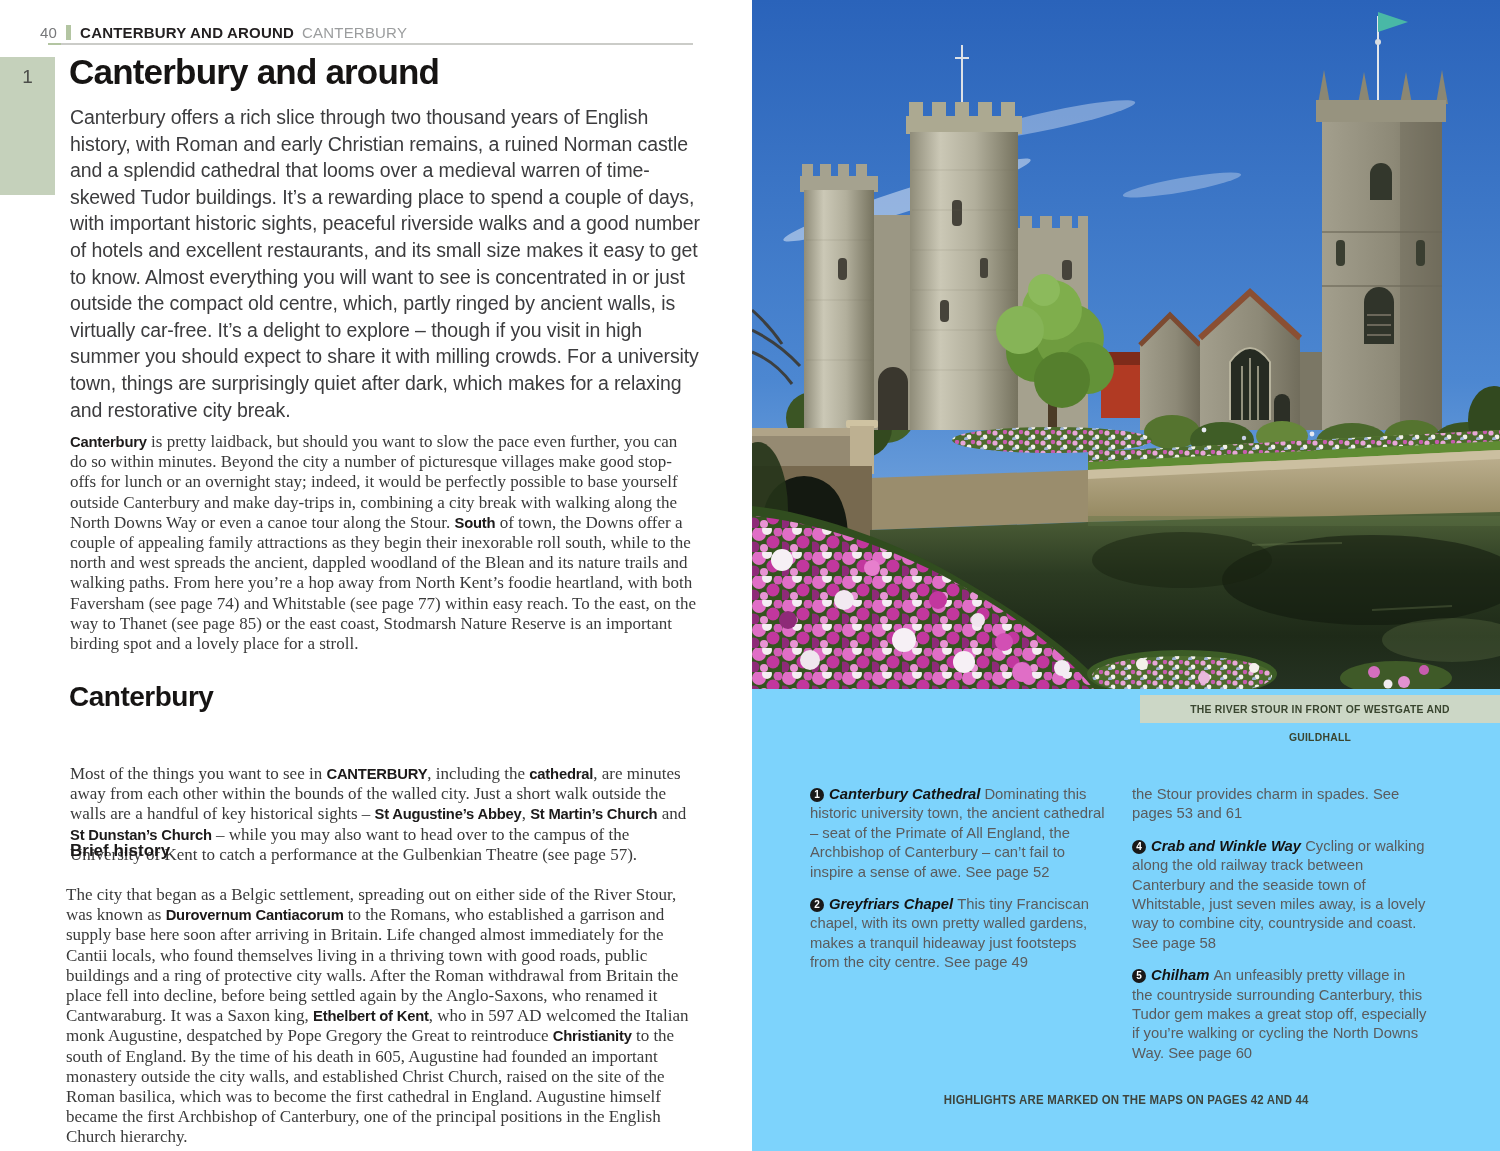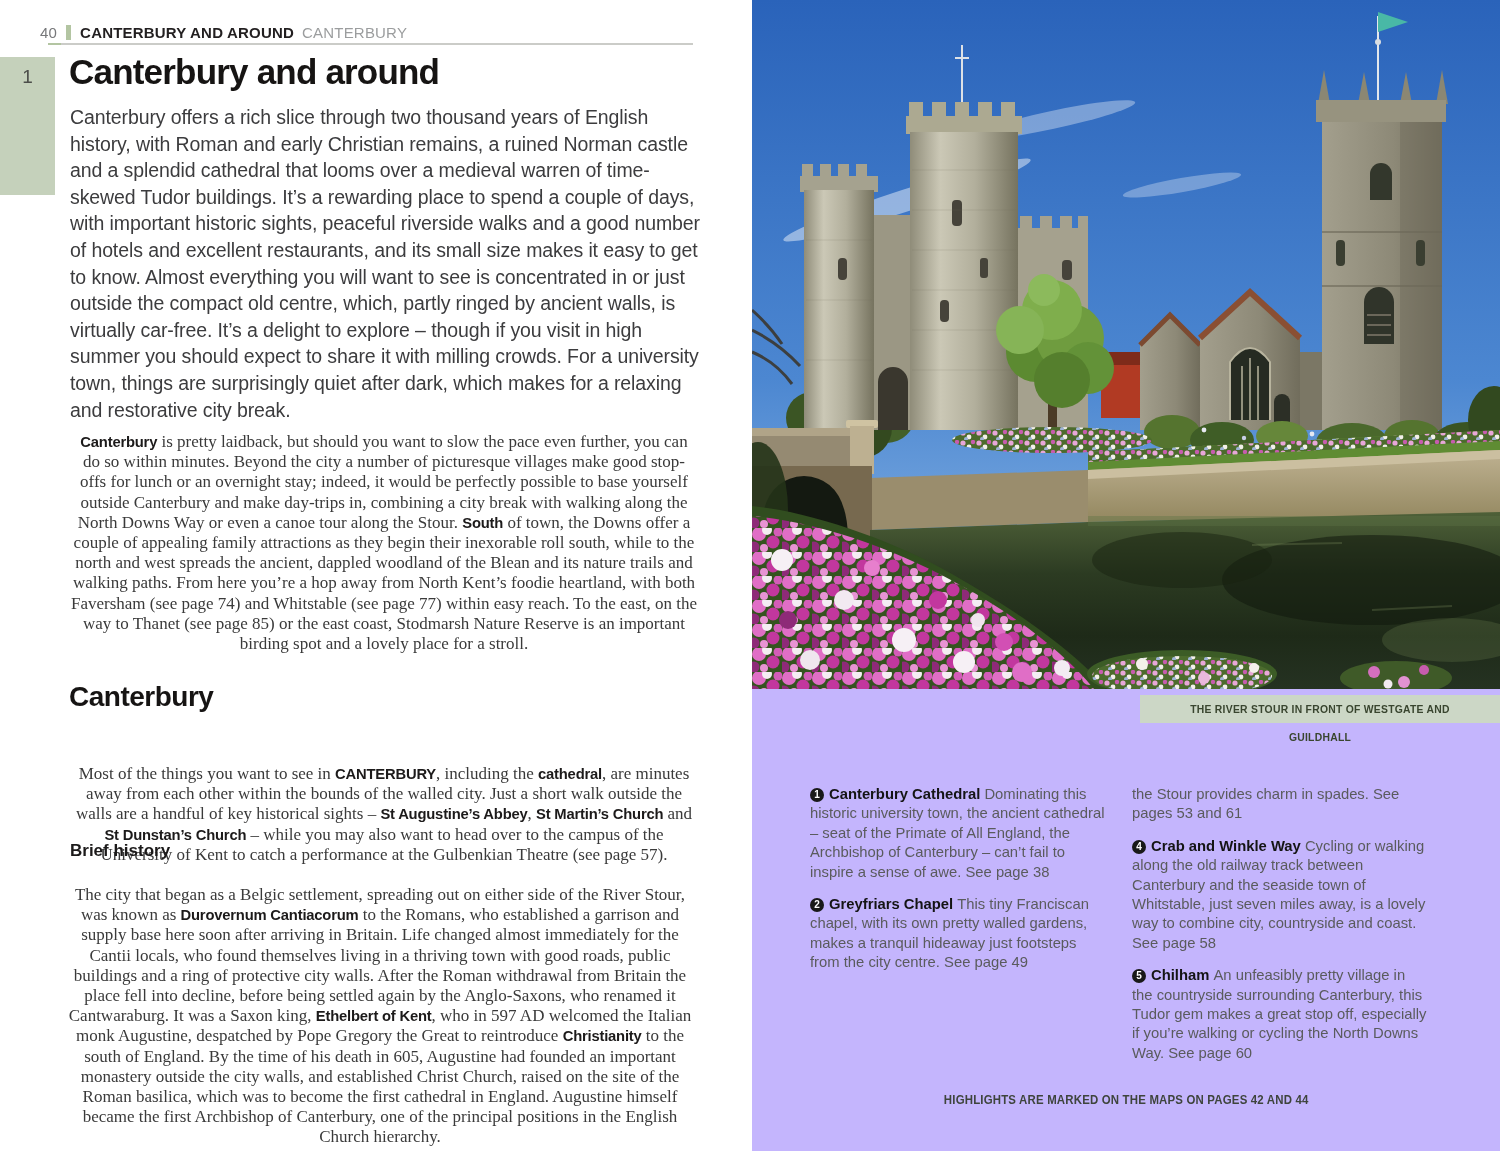--- a/index.html
+++ b/index.html
@@ -16,39 +16,39 @@
   .runhead .sub { color:#9b9d9e; }
   .runrule { position:absolute; left:48px; top:43px; width:645px; height:2px; background:#cbccc8; }
   .runrule .cap { position:absolute; left:0; top:0; width:13px; height:2px; background:#b3c5a2; }
   
   .chaptab { position:absolute; left:0; top:57px; width:55px; height:138px; background:#c5d1bb;
              text-align:center; font-size:19px; color:#4c4e4a; padding-top:9px; }
   
   .title { position:absolute; left:69px; top:52px; font-size:35px; font-weight:700; letter-spacing:-0.8px; color:#161413; }
   .intro { position:absolute; left:70px; top:104px; width:632px; font-size:19.5px; line-height:26.6px;
            color:#3c3c3e; letter-spacing:-0.1px; }
-  .serif { font-family:"Liberation Serif", serif; font-size:17px; line-height:20.2px; color:#3a3a3a;text-align:center; }
+  .serif { font-family:"Liberation Serif", serif; font-size:17px; line-height:20.2px; color:#3a3a3a; }
   .lead  { position:absolute; left:70px; top:432px; width:628px; }
   .bi    { font-family:"Liberation Sans", sans-serif; font-weight:700; font-size:0.87em; letter-spacing:-0.2px; color:#1c1a1a; }
   .h2    { position:absolute; left:69px; top:681px; font-size:28px; font-weight:700; letter-spacing:-0.5px; color:#161413; }
   .citypara { position:absolute; left:70px; top:764px; width:628px; }
   .h3    { position:absolute; left:70px; top:841px; font-size:17px; font-weight:700; color:#1c1a1a; }
   .histpara { position:absolute; left:66px; top:863px; width:628px;margin-top:22px; }
   
   .photo { position:absolute; left:752px; top:0; width:748px; height:689px; }
   .photo svg { display:block; }
-  .panel { position:absolute; left:752px; top:689px; width:748px; height:462px; background:#c4b5fd; }
+  .panel { position:absolute; left:752px; top:689px; width:748px; height:462px; background:#7dd3fc; }
   .caption { position:absolute; right:0; top:6px; width:360px; height:28px; background:#ccd7c6;
              color:#39452f; font-size:11.5px; font-weight:700; text-align:center; line-height:28px; }
   .caption span { display:inline-block; transform:scaleX(.9); transform-origin:center; letter-spacing:.3px; }
   .hl-title { position:absolute; left:58px; top:22px; font-size:39px; font-weight:700; letter-spacing:-1.2px; color:#141211; }
   .hl-cols { position:absolute; left:58px; top:96px; display:flex; gap:26px; }
   .hl-col { width:296px; }
   .hl-item { font-size:14.8px; line-height:19.4px; color:#5a5b5d; margin-bottom:13px; }
-  .hl-head { font-weight:700; color:#141414; }
+  .hl-head { font-weight:700; color:#141414;font-style:italic; }
   .badge { display:inline-flex; width:14px; height:14px; border-radius:50%; background:#191919; color:#ffffff;
            font-size:10px; font-weight:700; align-items:center; justify-content:center; margin-right:5px;
            position:relative; top:-1px; }
   .hl-footer { position:absolute; left:0; right:0; top:403px; text-align:center;
                font-size:13px; font-weight:700; color:#3e443c; }
   .hl-footer span { display:inline-block; transform:scaleX(.88); transform-origin:center; letter-spacing:.2px; }
 </style>
 </head>
 <body>
 
@@ -310,21 +310,21 @@
         <circle cx="672" cy="670" r="5" fill="#c75cae"></circle>
           <circle cx="636" cy="684" r="4.5" fill="#f2ecf0"></circle>
       </g>
     </svg>
   </div>
 
   <div class="panel">
     <div class="caption"><span>THE RIVER STOUR IN FRONT OF WESTGATE AND GUILDHALL</span></div>
     <div class="hl-cols">
       <div class="hl-col">
-          <p class="hl-item"><span class="badge">1</span><span class="hl-head">Canterbury Cathedral </span><span>Dominating this historic university town, the ancient cathedral – seat of the Primate of All England, the Archbishop of Canterbury – can’t fail to inspire a sense of awe. See page 38</span></p>
+          <p class="hl-item"><span class="badge">1</span><span class="hl-head">Canterbury Cathedral </span><span>Dominating this historic university town, the ancient cathedral – seat of the Primate of All England, the Archbishop of Canterbury – can’t fail to inspire a sense of awe. See page 52</span></p>
           <p class="hl-item"><span class="badge">2</span><span class="hl-head">Greyfriars Chapel </span><span>This tiny Franciscan chapel, with its own pretty walled gardens, makes a tranquil hideaway just footsteps from the city centre. See page 49</span></p>
         </div>
       <div class="hl-col">
           <p class="hl-item"><span>the Stour provides charm in spades. See pages 53 and 61</span></p>
           <p class="hl-item"><span class="badge">4</span><span class="hl-head">Crab and Winkle Way </span><span>Cycling or walking along the old railway track between Canterbury and the seaside town of Whitstable, just seven miles away, is a lovely way to combine city, countryside and coast. See page 58</span></p>
           <p class="hl-item"><span class="badge">5</span><span class="hl-head">Chilham </span><span>An unfeasibly pretty village in the countryside surrounding Canterbury, this Tudor gem makes a great stop off, especially if you’re walking or cycling the North Downs Way. See page 60</span></p>
         </div>
     </div>
     <div class="hl-footer"><span>HIGHLIGHTS ARE MARKED ON THE MAPS ON PAGES 42 AND 44</span></div>
   </div>

